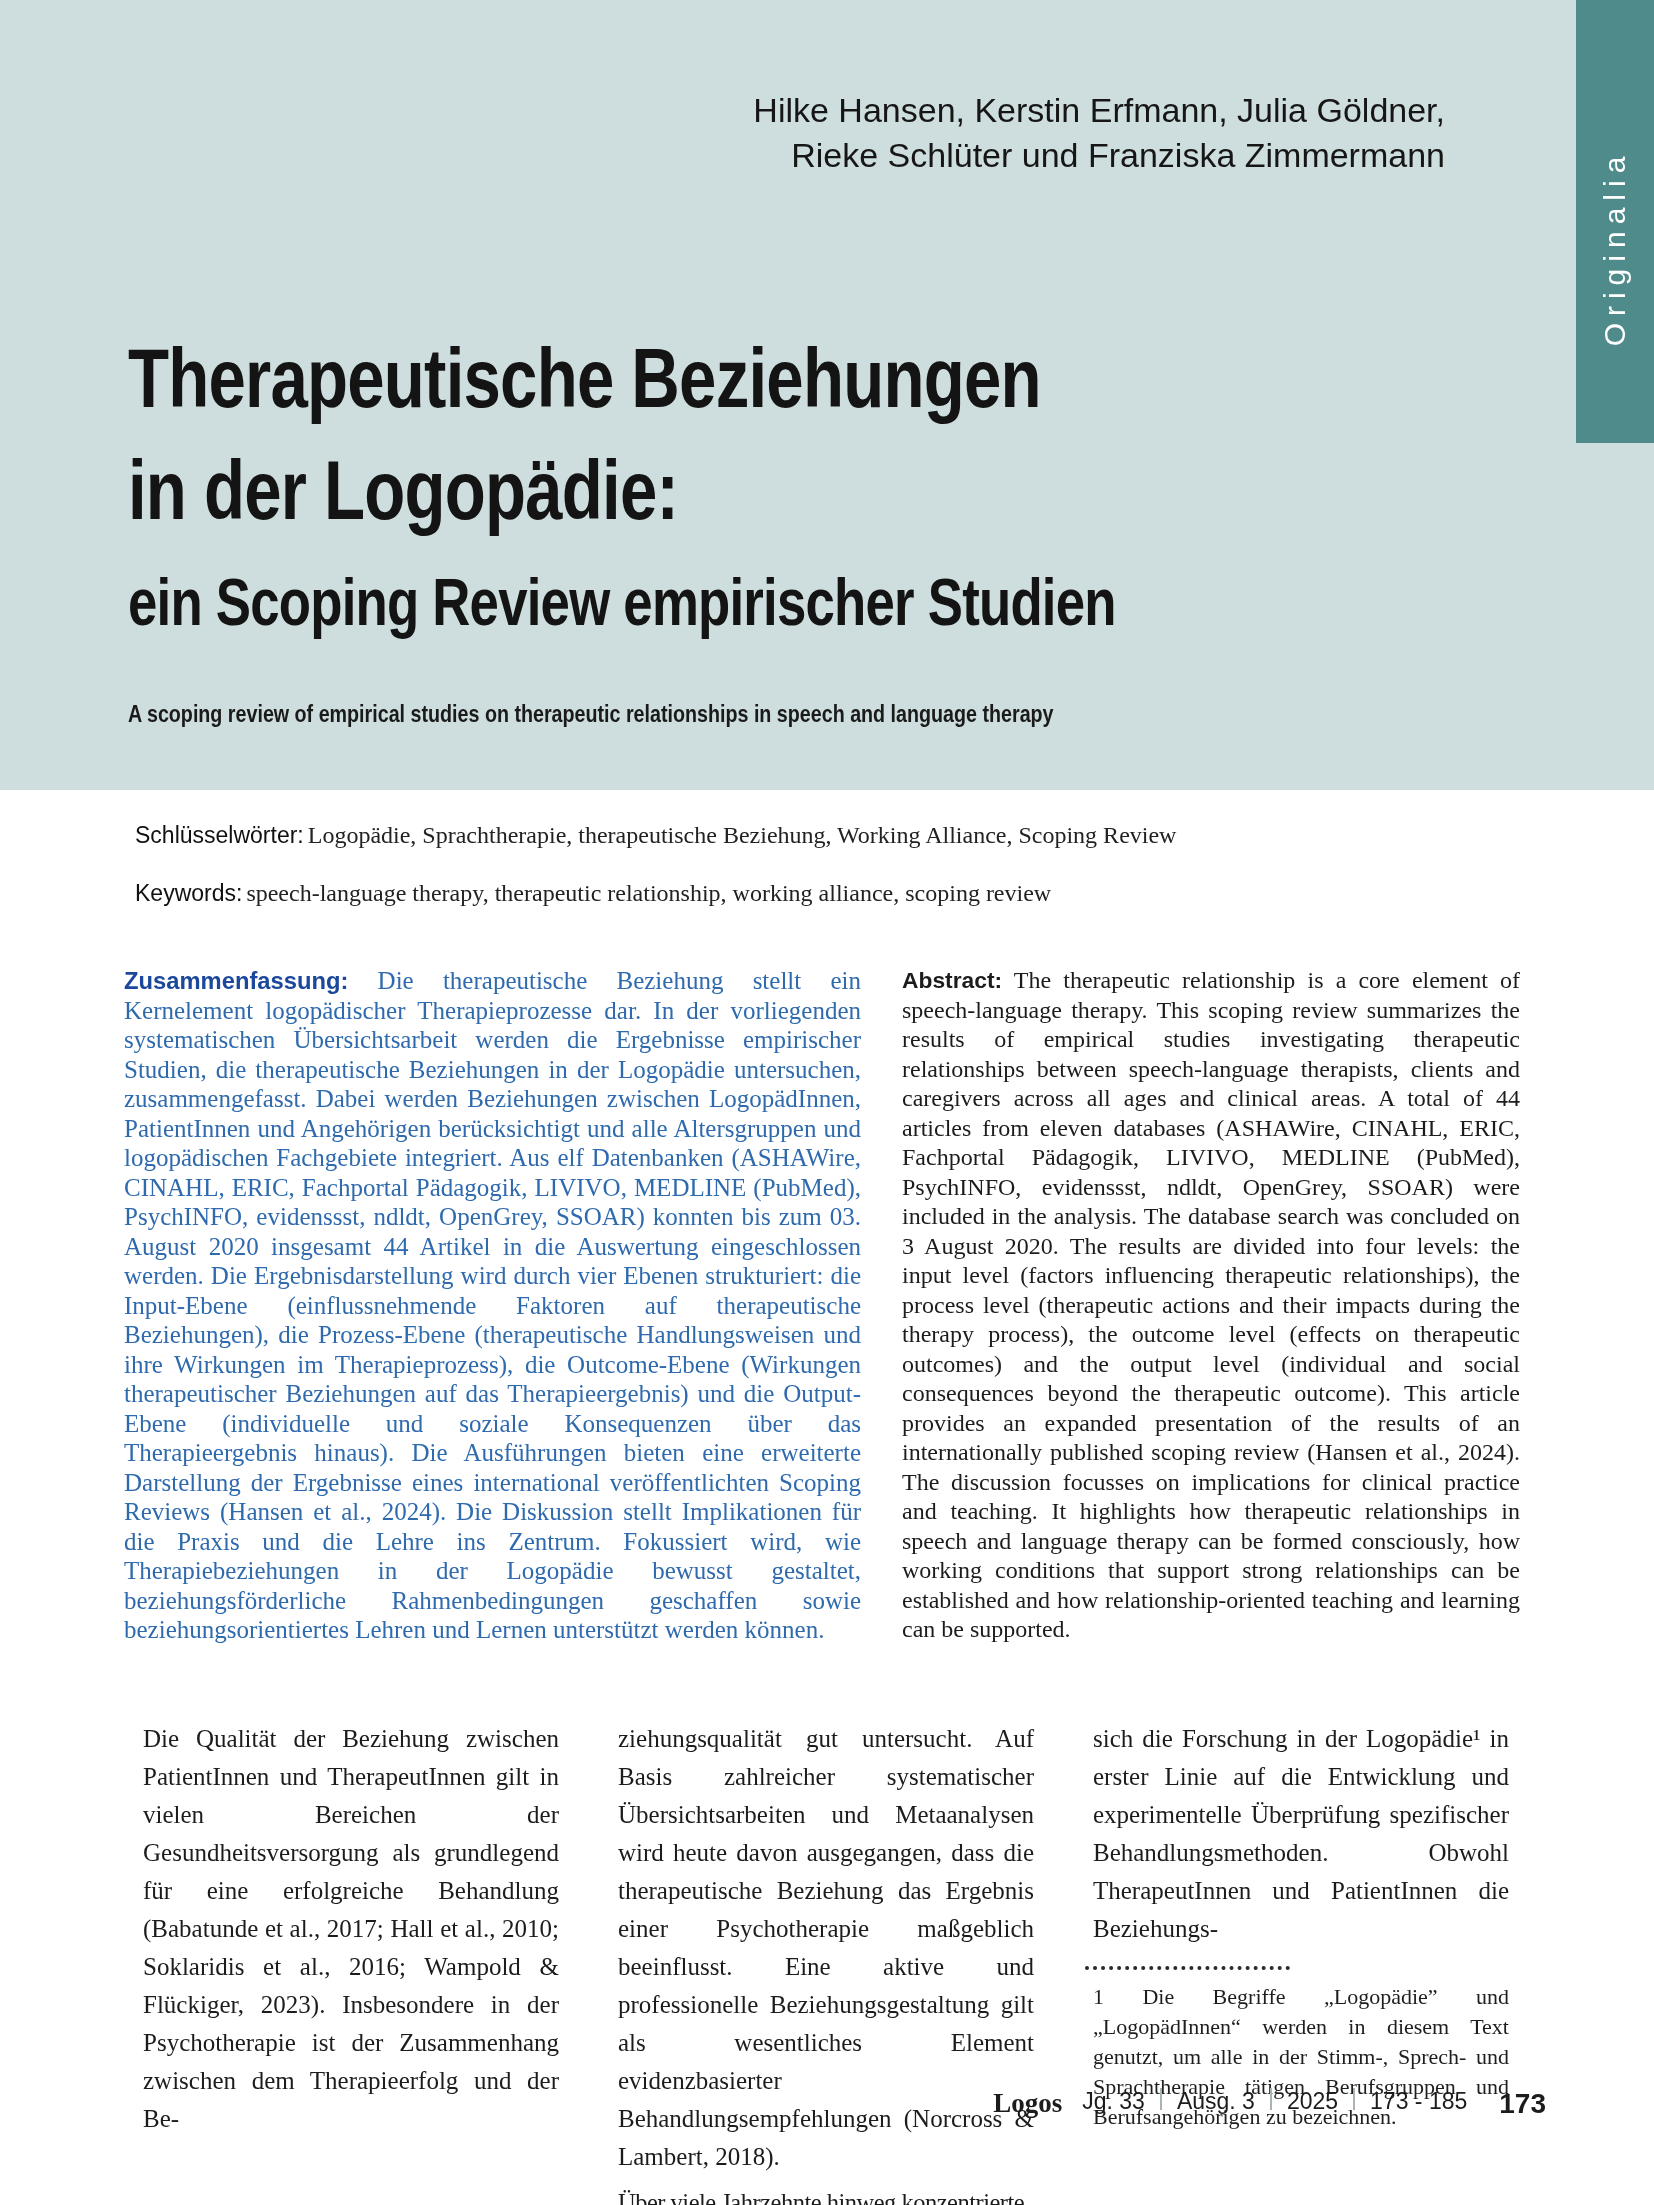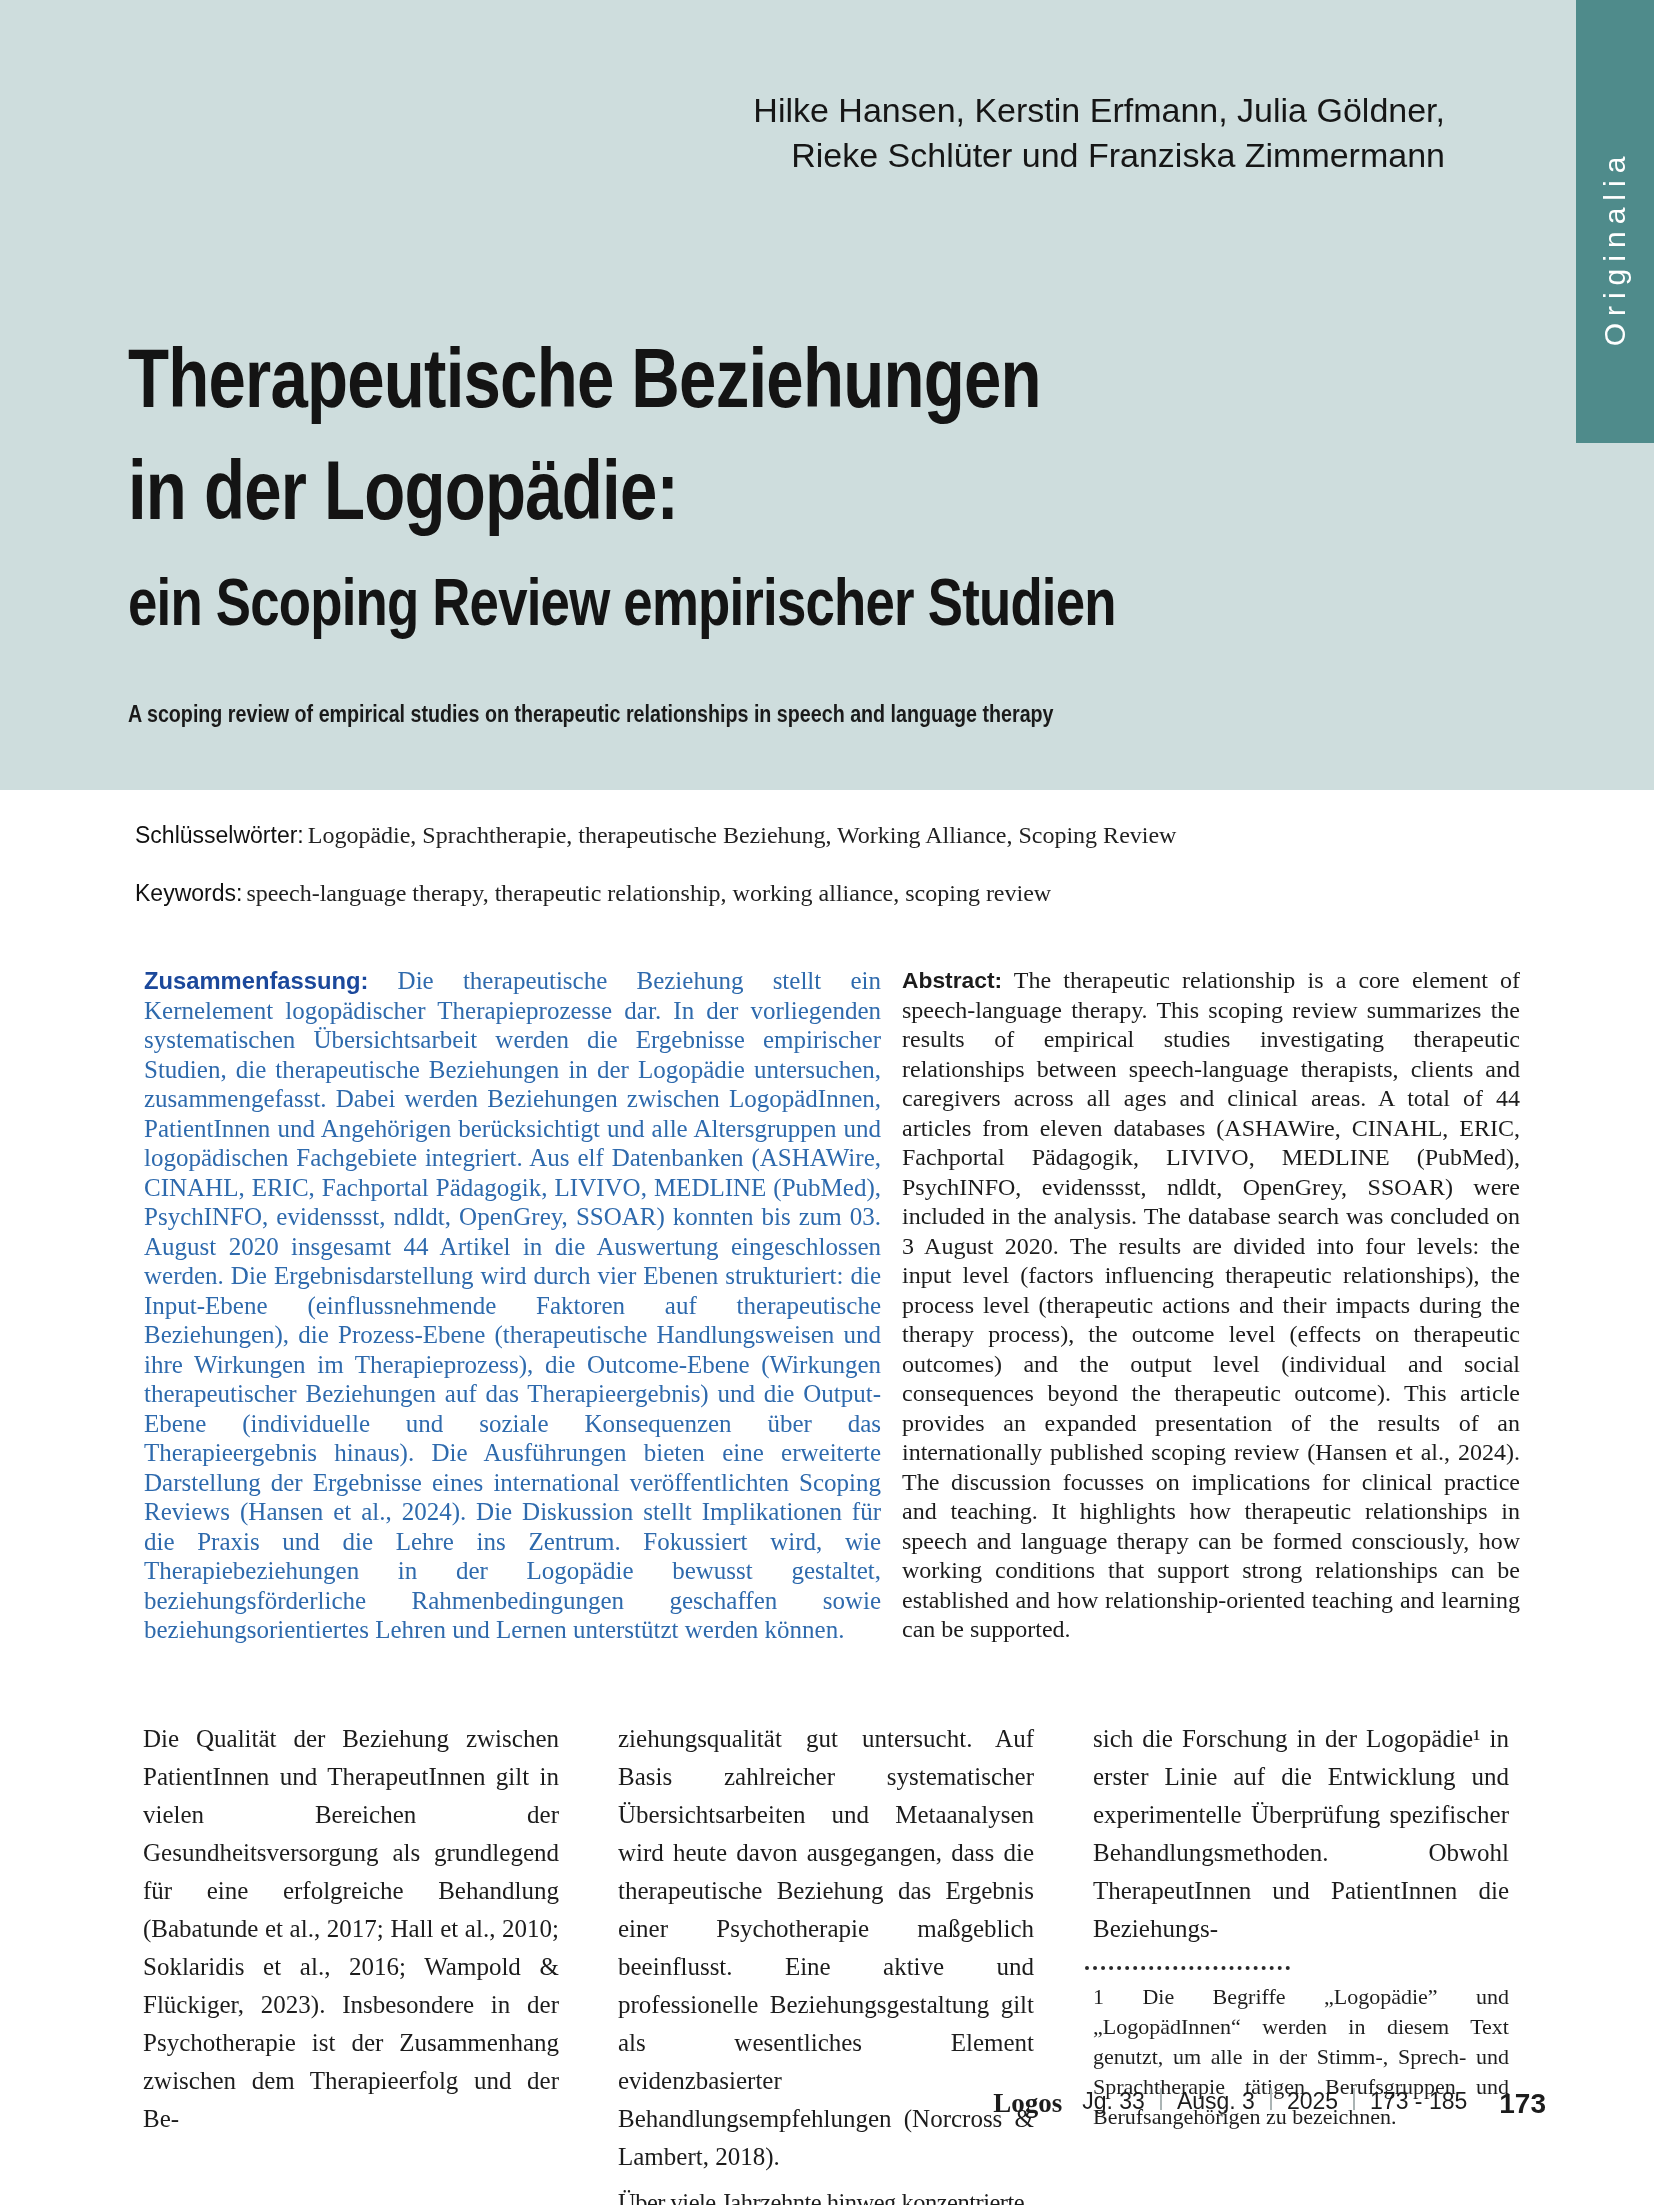--- a/index.html
+++ b/index.html
@@ -66,21 +66,21 @@
   .kw-row-de { top: 822px; }
   .kw-row-en { top: 863px; margin-top: 17px; }
   .kw-label {
     font-family: "Liberation Sans", sans-serif;
     font-weight: 400; font-size: 23px; color: #111;
   }
   .kw-value { font-size: 24px; color: #222; }
 
   
   .abstract-de {
-    position: absolute; left: 144px; top: 966px; width: 737px;
+    position: absolute; left: 124px; top: 966px; width: 737px;
     font-size: 25px; line-height: 29.5px;
     text-align: justify; hyphens: auto; -webkit-hyphens: auto;
     color: #2e6aad;
   }
   .abstract-de .abs-label { color: #1b489b; }
   .abstract-en {
     position: absolute; left: 902px; top: 966px; width: 618px;
     font-size: 24px; line-height: 29.5px;
     text-align: justify; hyphens: auto; -webkit-hyphens: auto;
     color: #1c1c1c;

